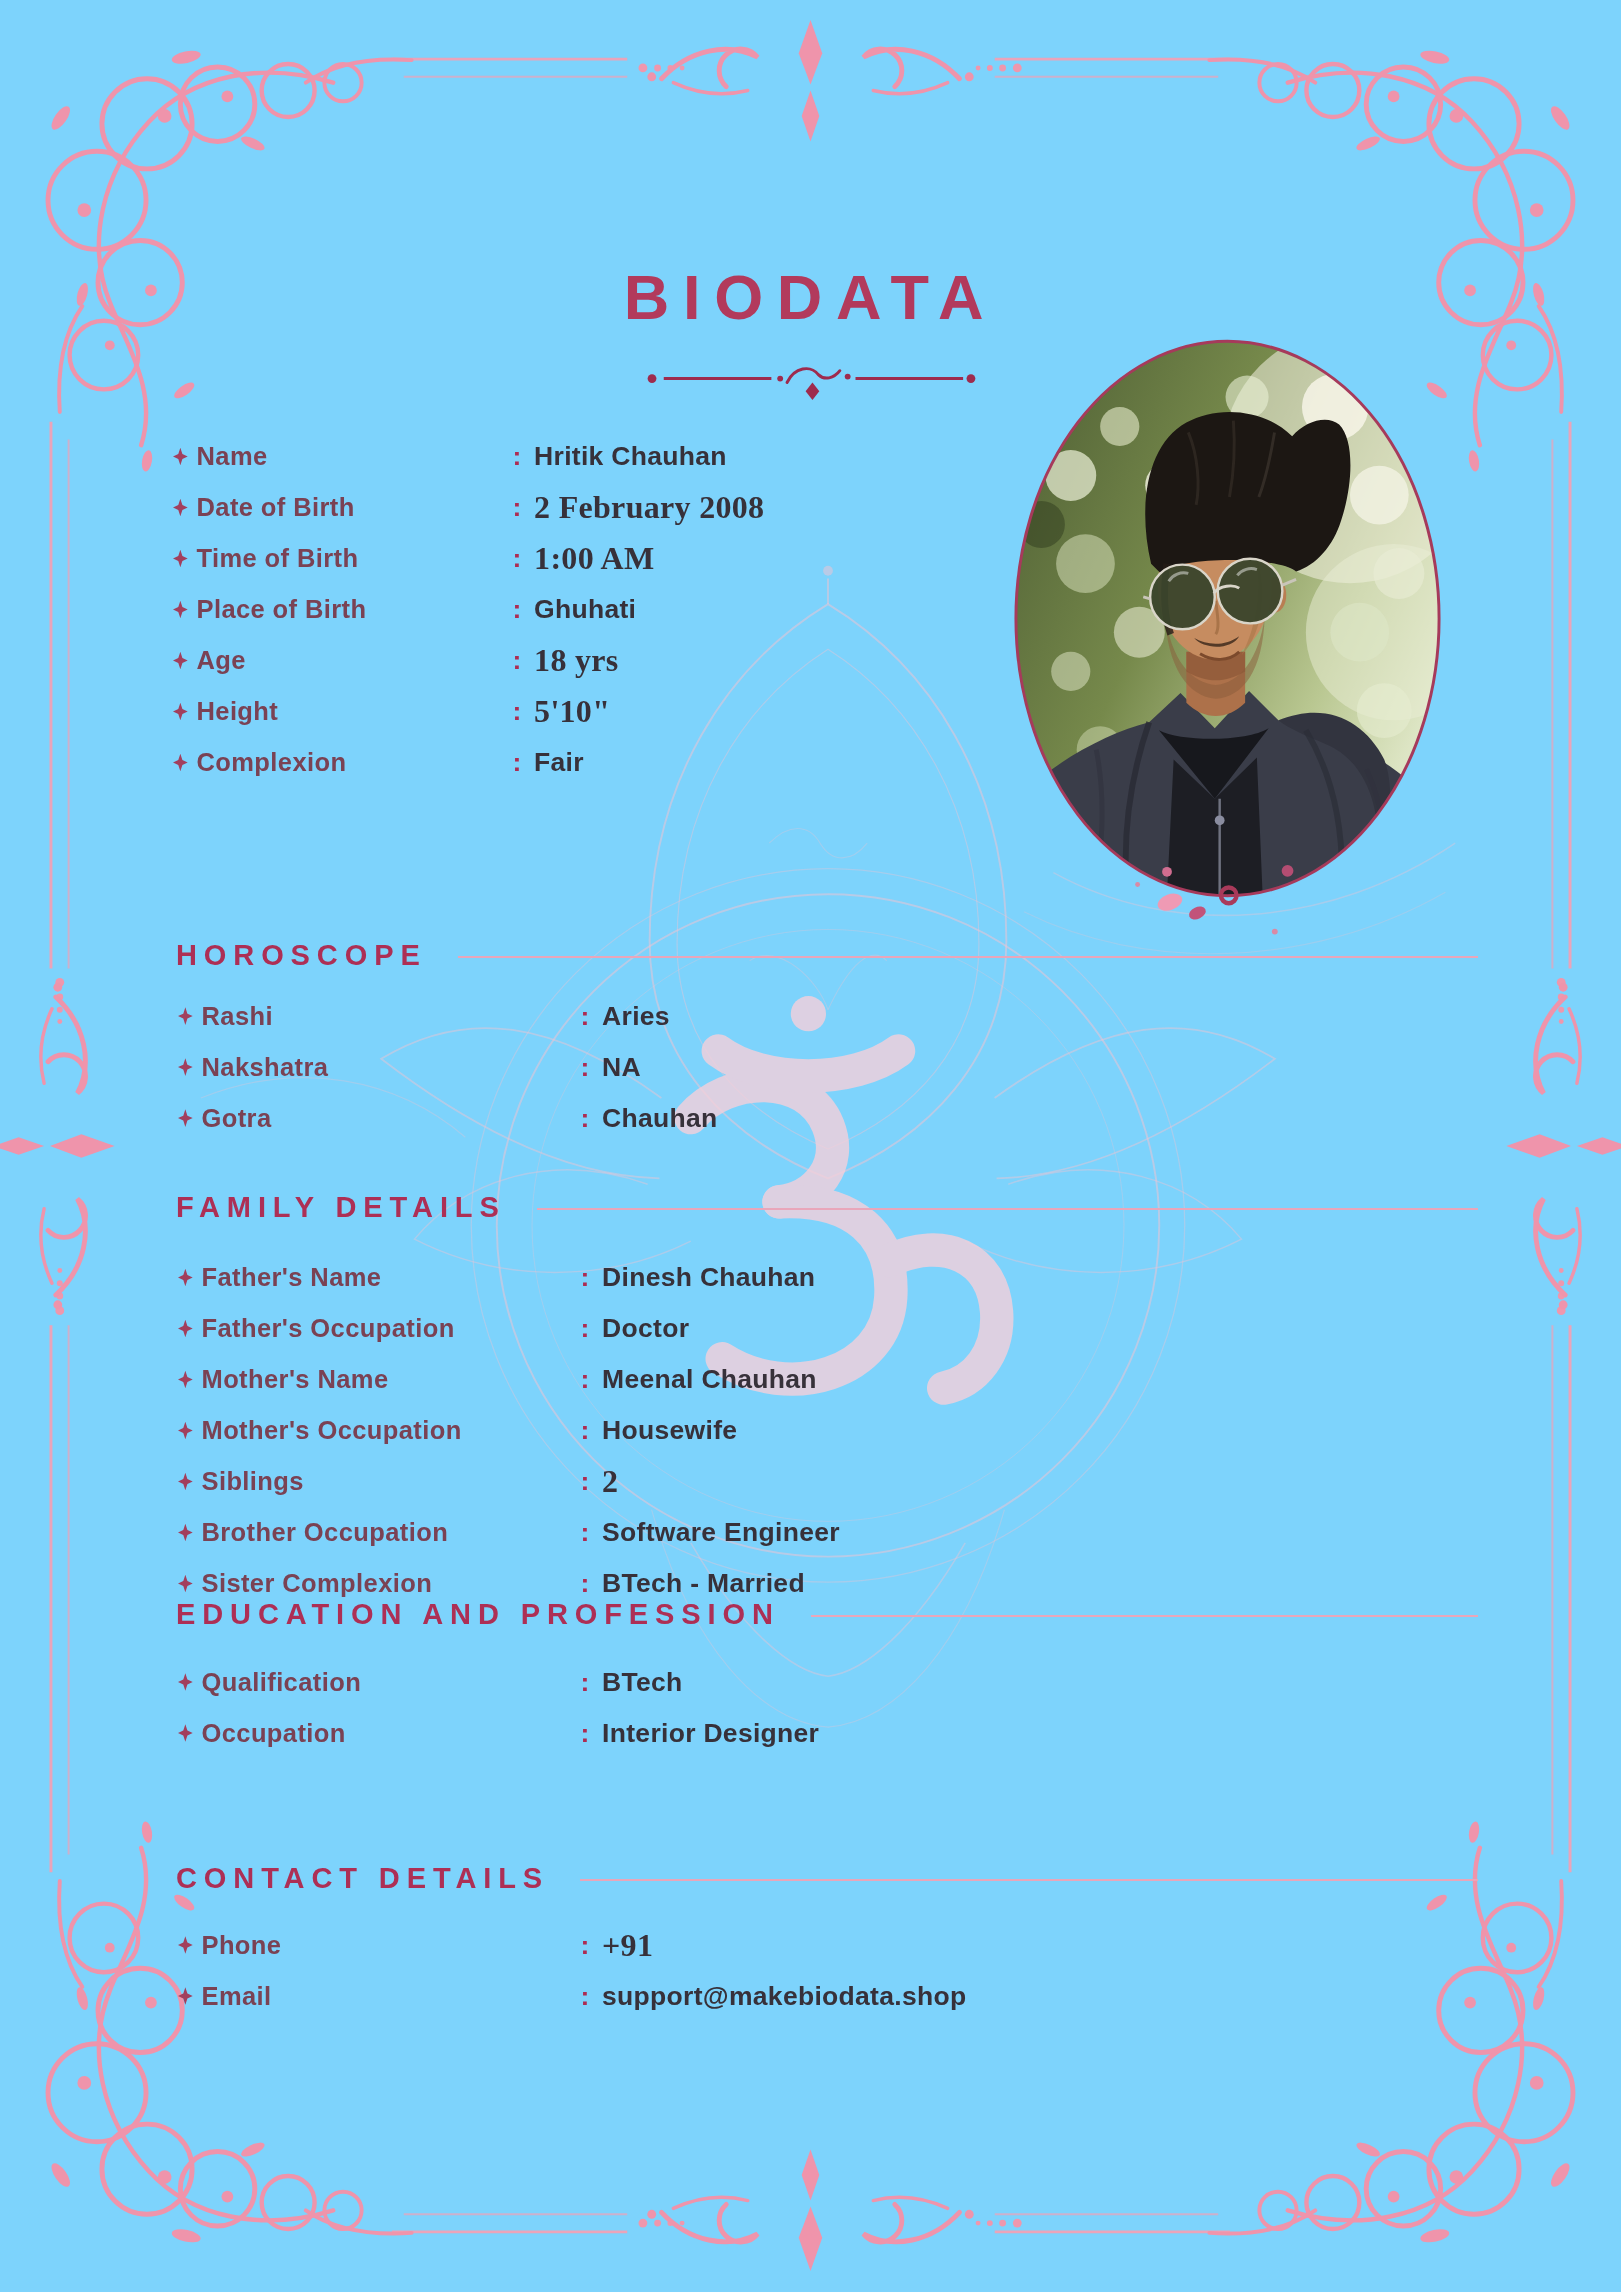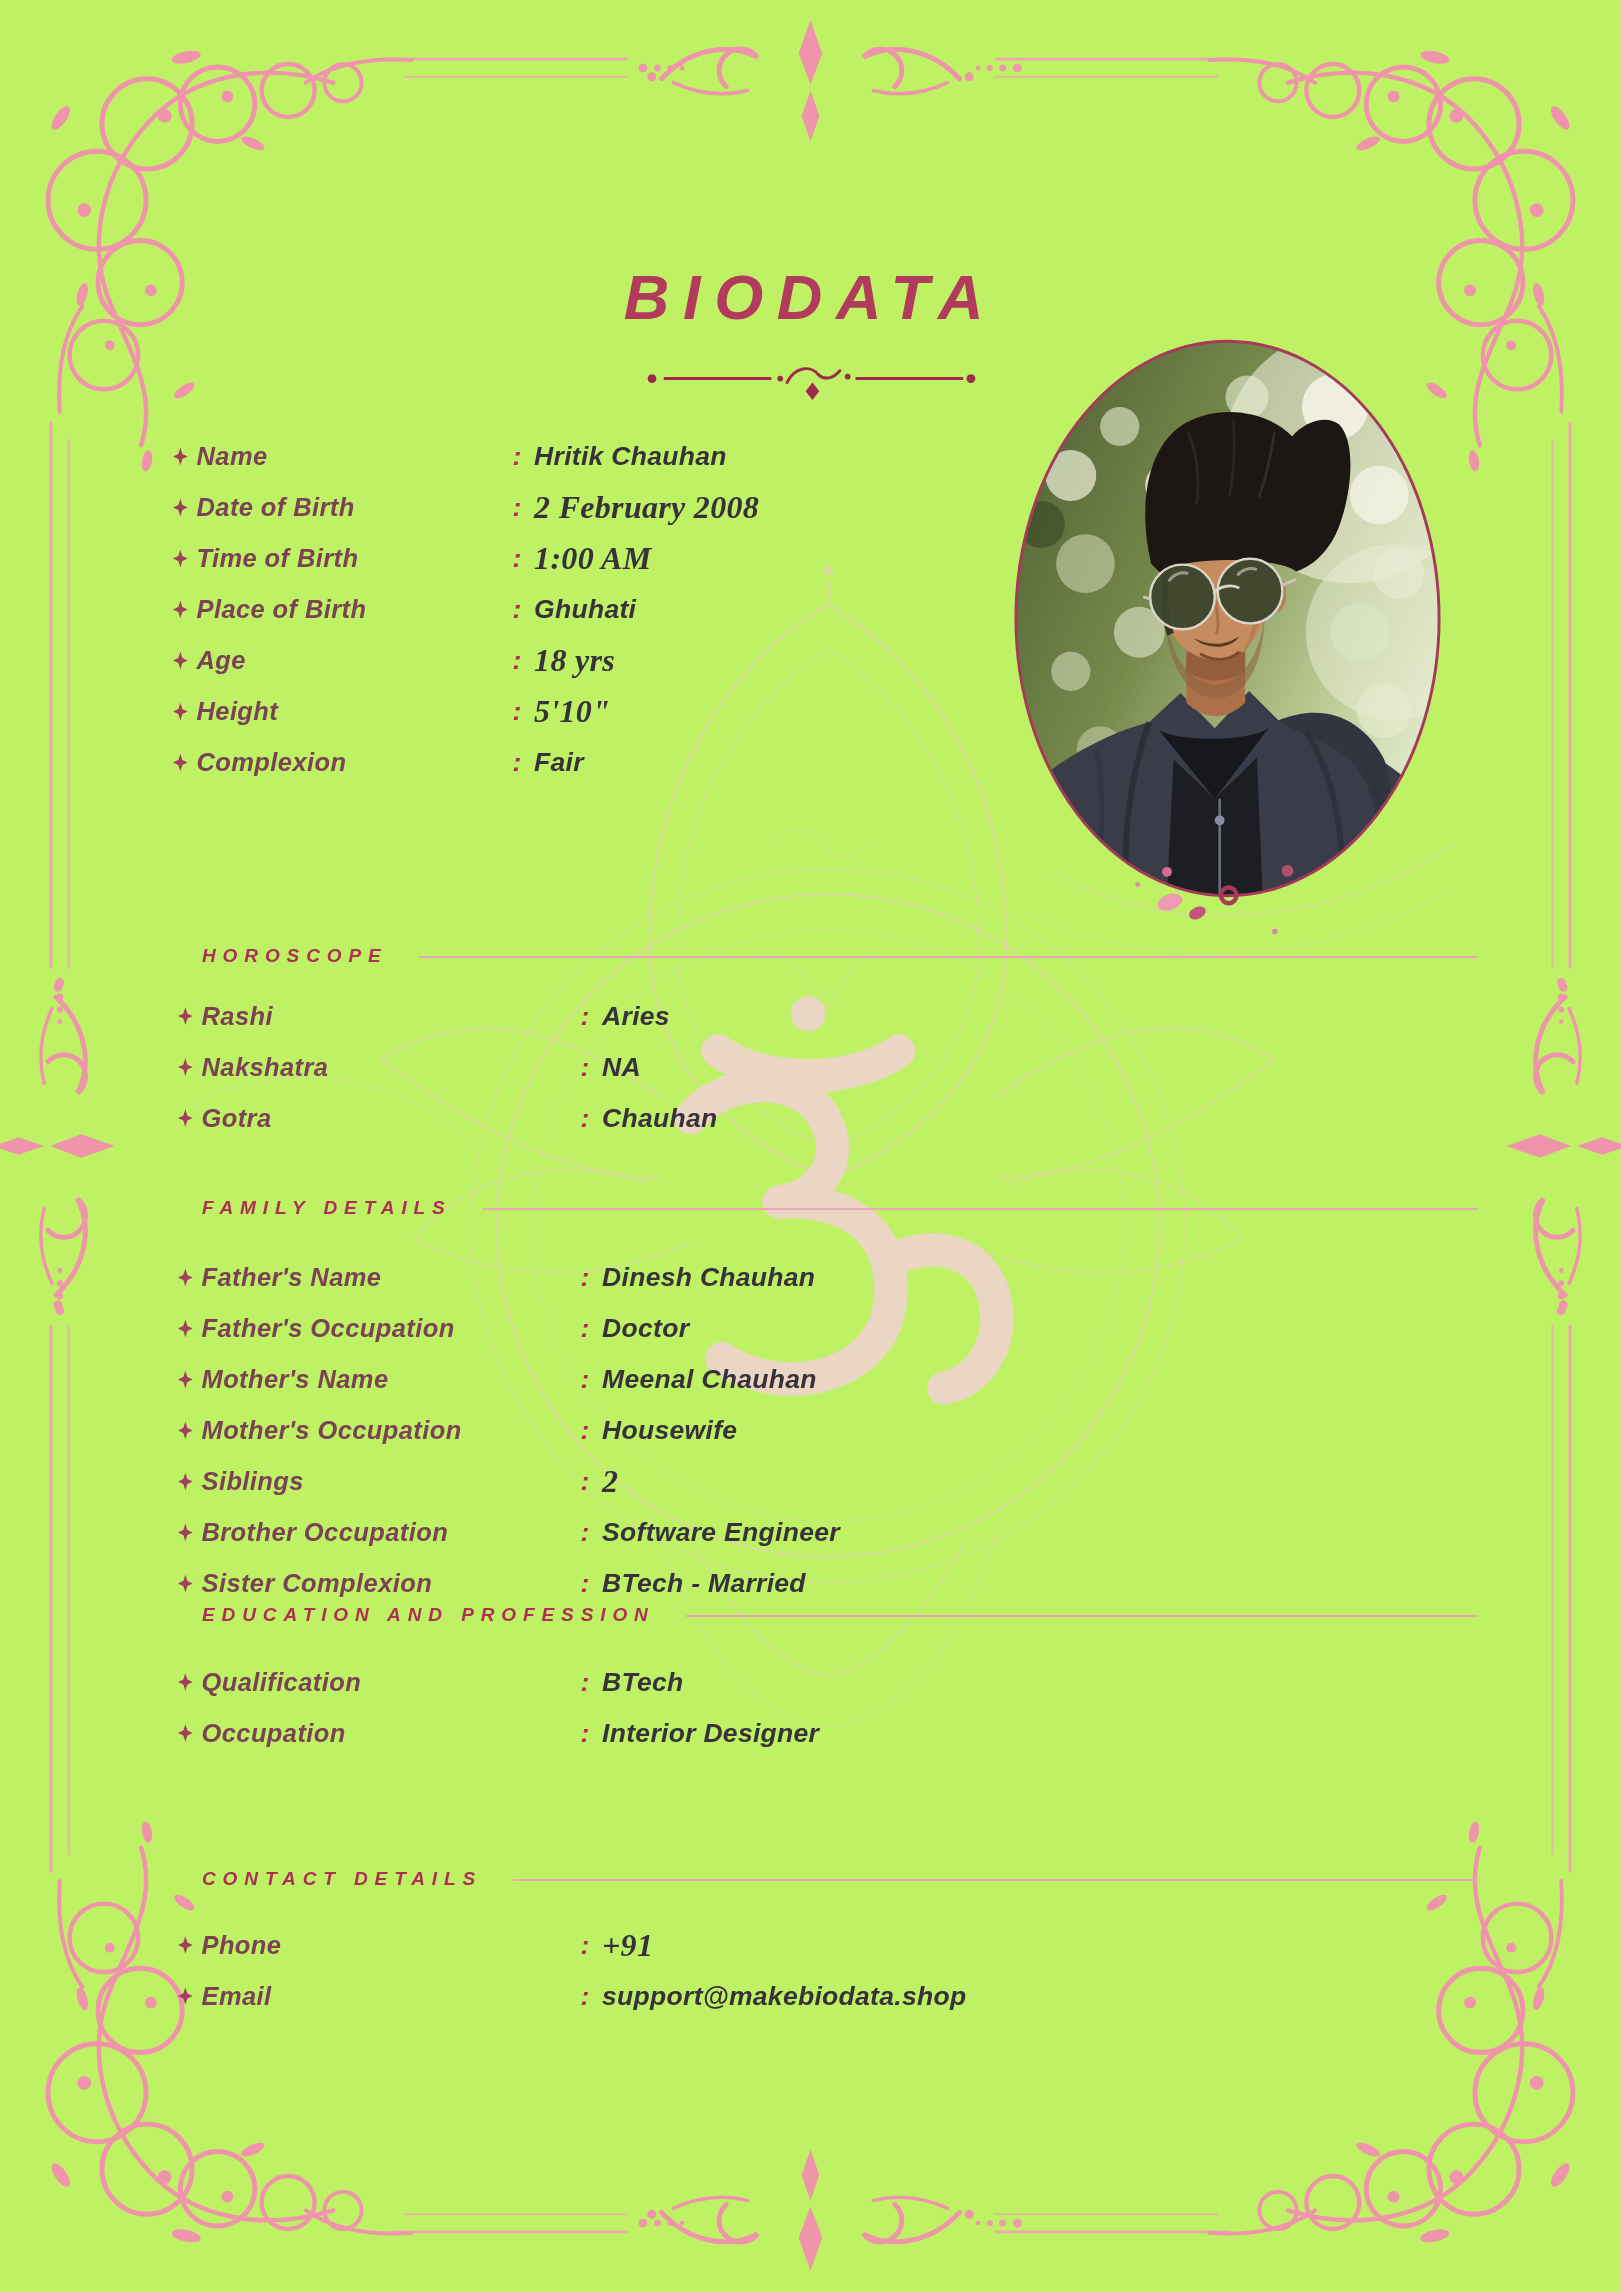--- a/index.html
+++ b/index.html
@@ -1,41 +1,39 @@
 <!DOCTYPE html>
 <html><head>
 <meta charset="utf-8">
 <style>
   html,body{margin:0;padding:0;background:#e8e0e2;}
   .page{
     position:relative;width:1621px;height:2293px;margin:0 auto;
-    background:#bef264;overflow:hidden;
+    background:#7dd3fc;overflow:hidden;
     font-family:"Liberation Sans",sans-serif;
-    font-style:italic;
   }
   .deco{position:absolute;pointer-events:none;}
   .frame{left:0;top:0;}
   .watermark{left:142px;top:549px;}
   .title{
     position:absolute;top:261px;left:0;width:100%;text-align:center;
     font-size:63px;font-weight:bold;letter-spacing:13.7px;color:#b23a5c;
   }
   .title-orn{position:absolute;left:644px;top:359px;}
   .photo{
     position:absolute;left:1012px;top:338px;width:431px;height:561px;
   }
   .photo-dots{left:1108px;top:863px;}
   .list{position:absolute;left:173px;}
   .list-personal{top:431px;}
   .section{position:absolute;left:176px;width:1302px;}
   .sec-head{
     display:flex;align-items:center;height:33px;
-    font-size:19px;font-weight:bold;letter-spacing:6.9px;color:#ad2f55;
+    font-size:29px;font-weight:bold;letter-spacing:6.9px;color:#ad2f55;
     white-space:nowrap;
-    margin-left:26px;
   }
   .sec-line{flex:1;height:2px;background:#e9a6ba;margin-left:31px;margin-top:3.9px;}
   .sec-horoscope{top:939px;}
   .sec-family{top:1191px;}
   .sec-education{top:1598px;}
   .sec-contact{top:1862px;}
   .items{padding-left:2px;}
   .sec-horoscope .items{margin-top:18.6px;}
   .sec-family .items{margin-top:28px;}
   .sec-education .items{margin-top:25.5px;}

